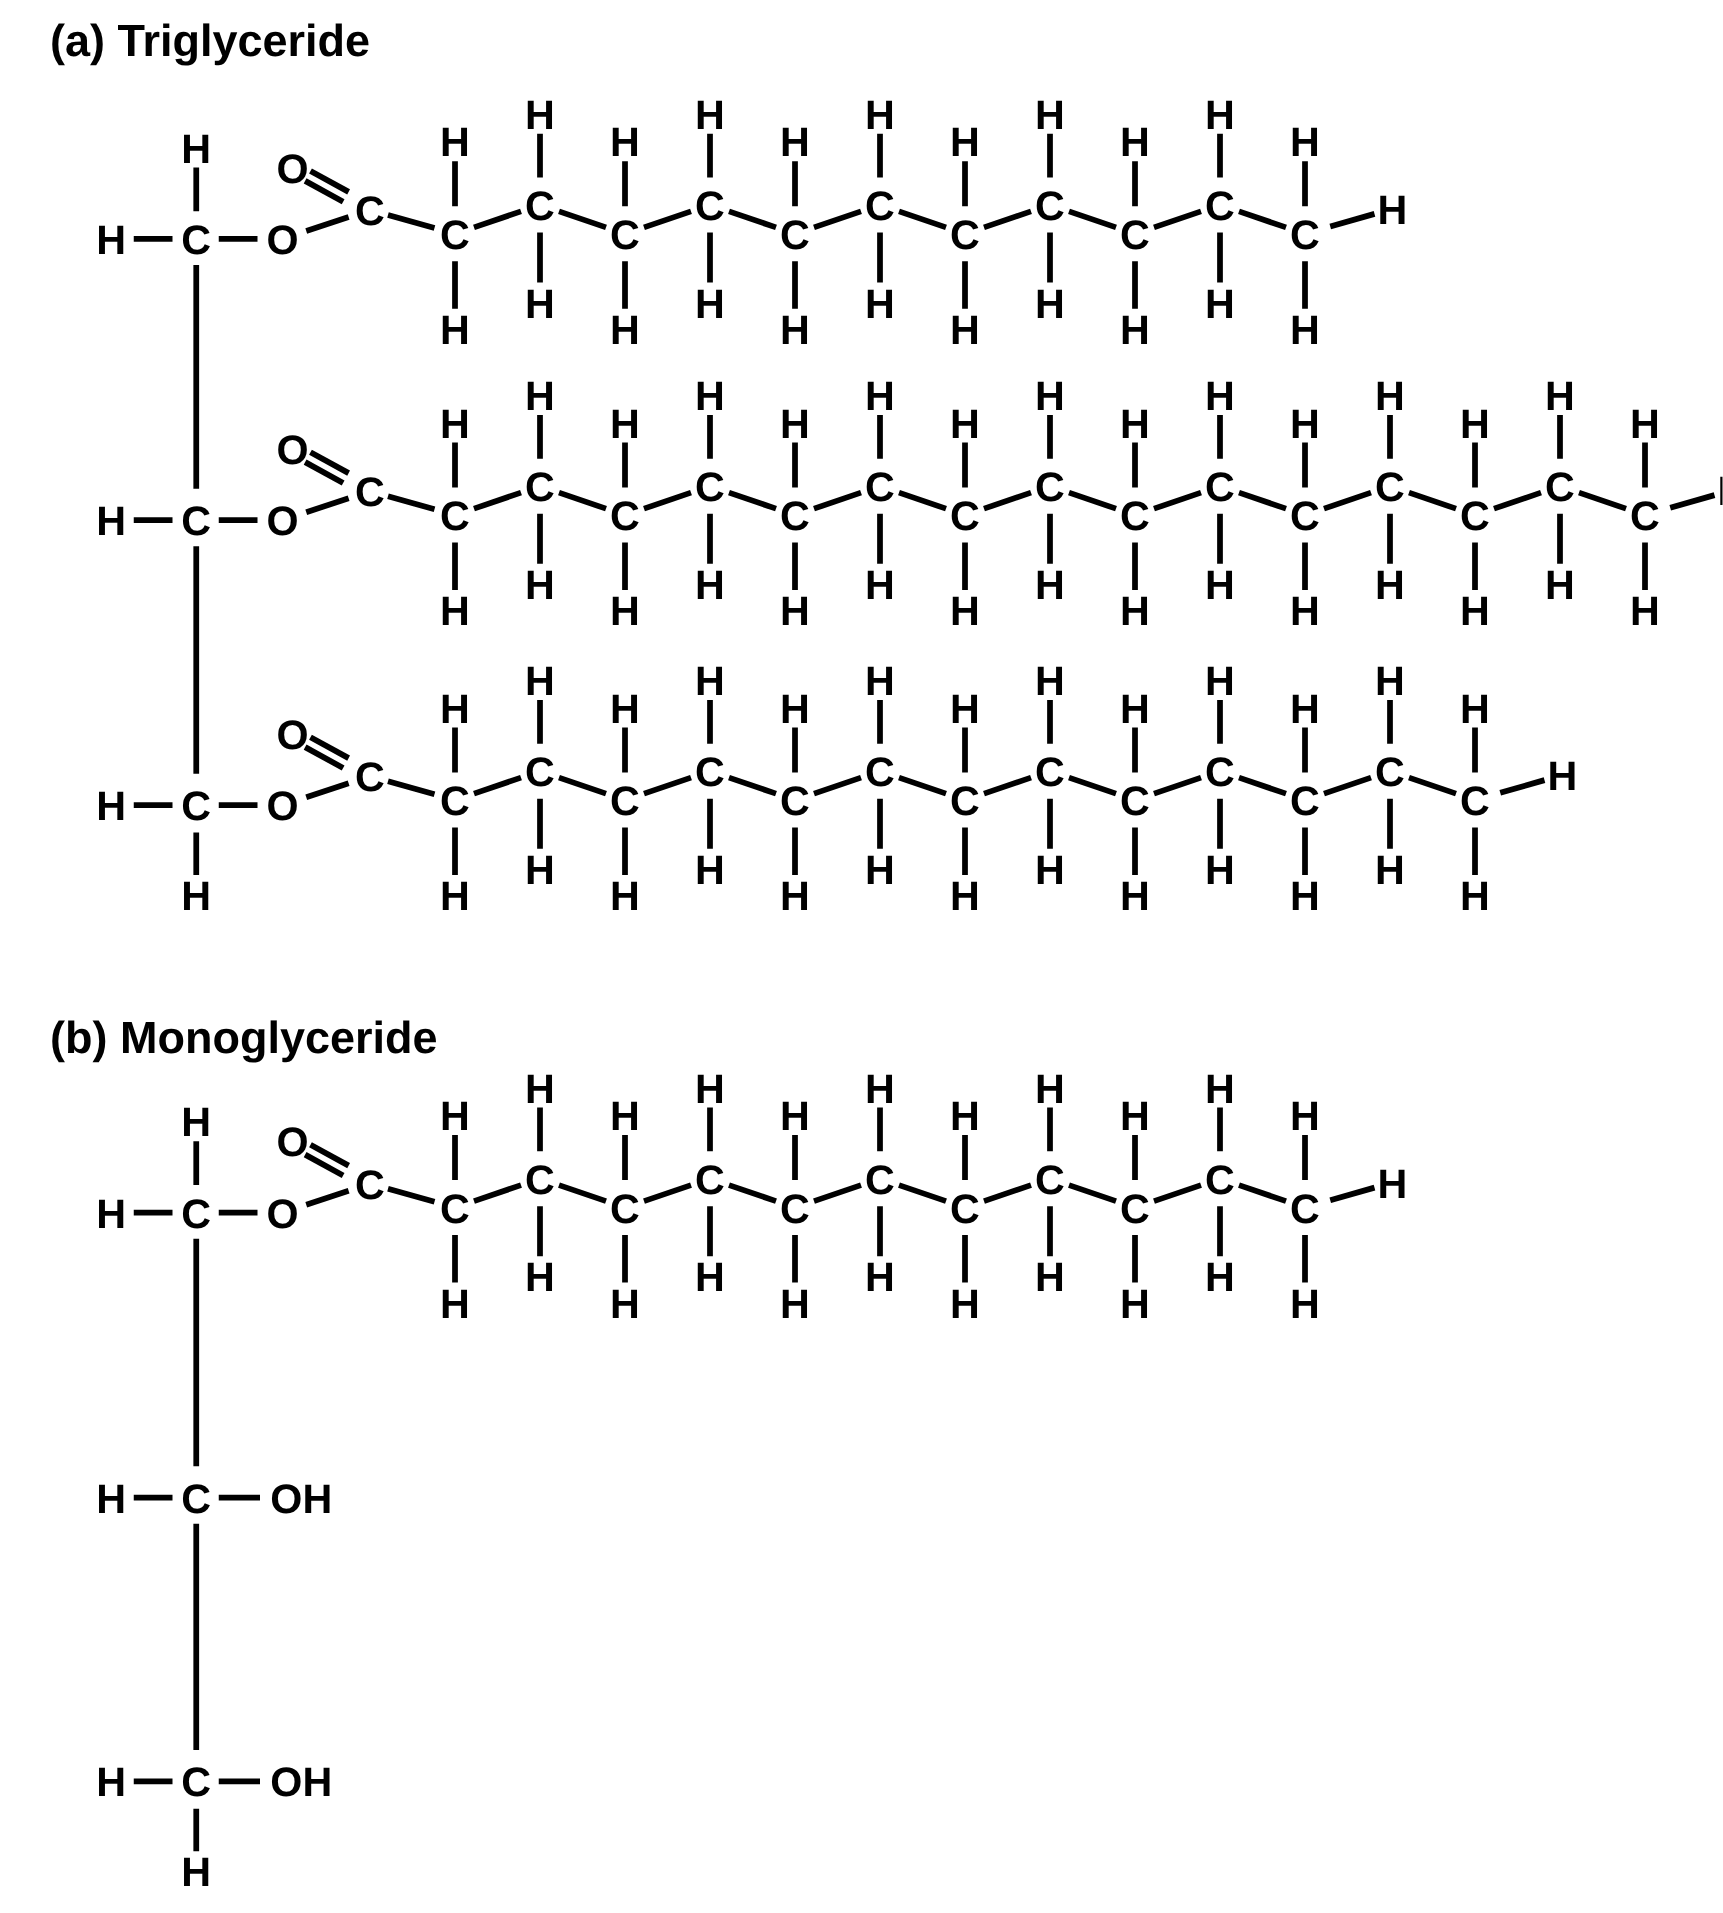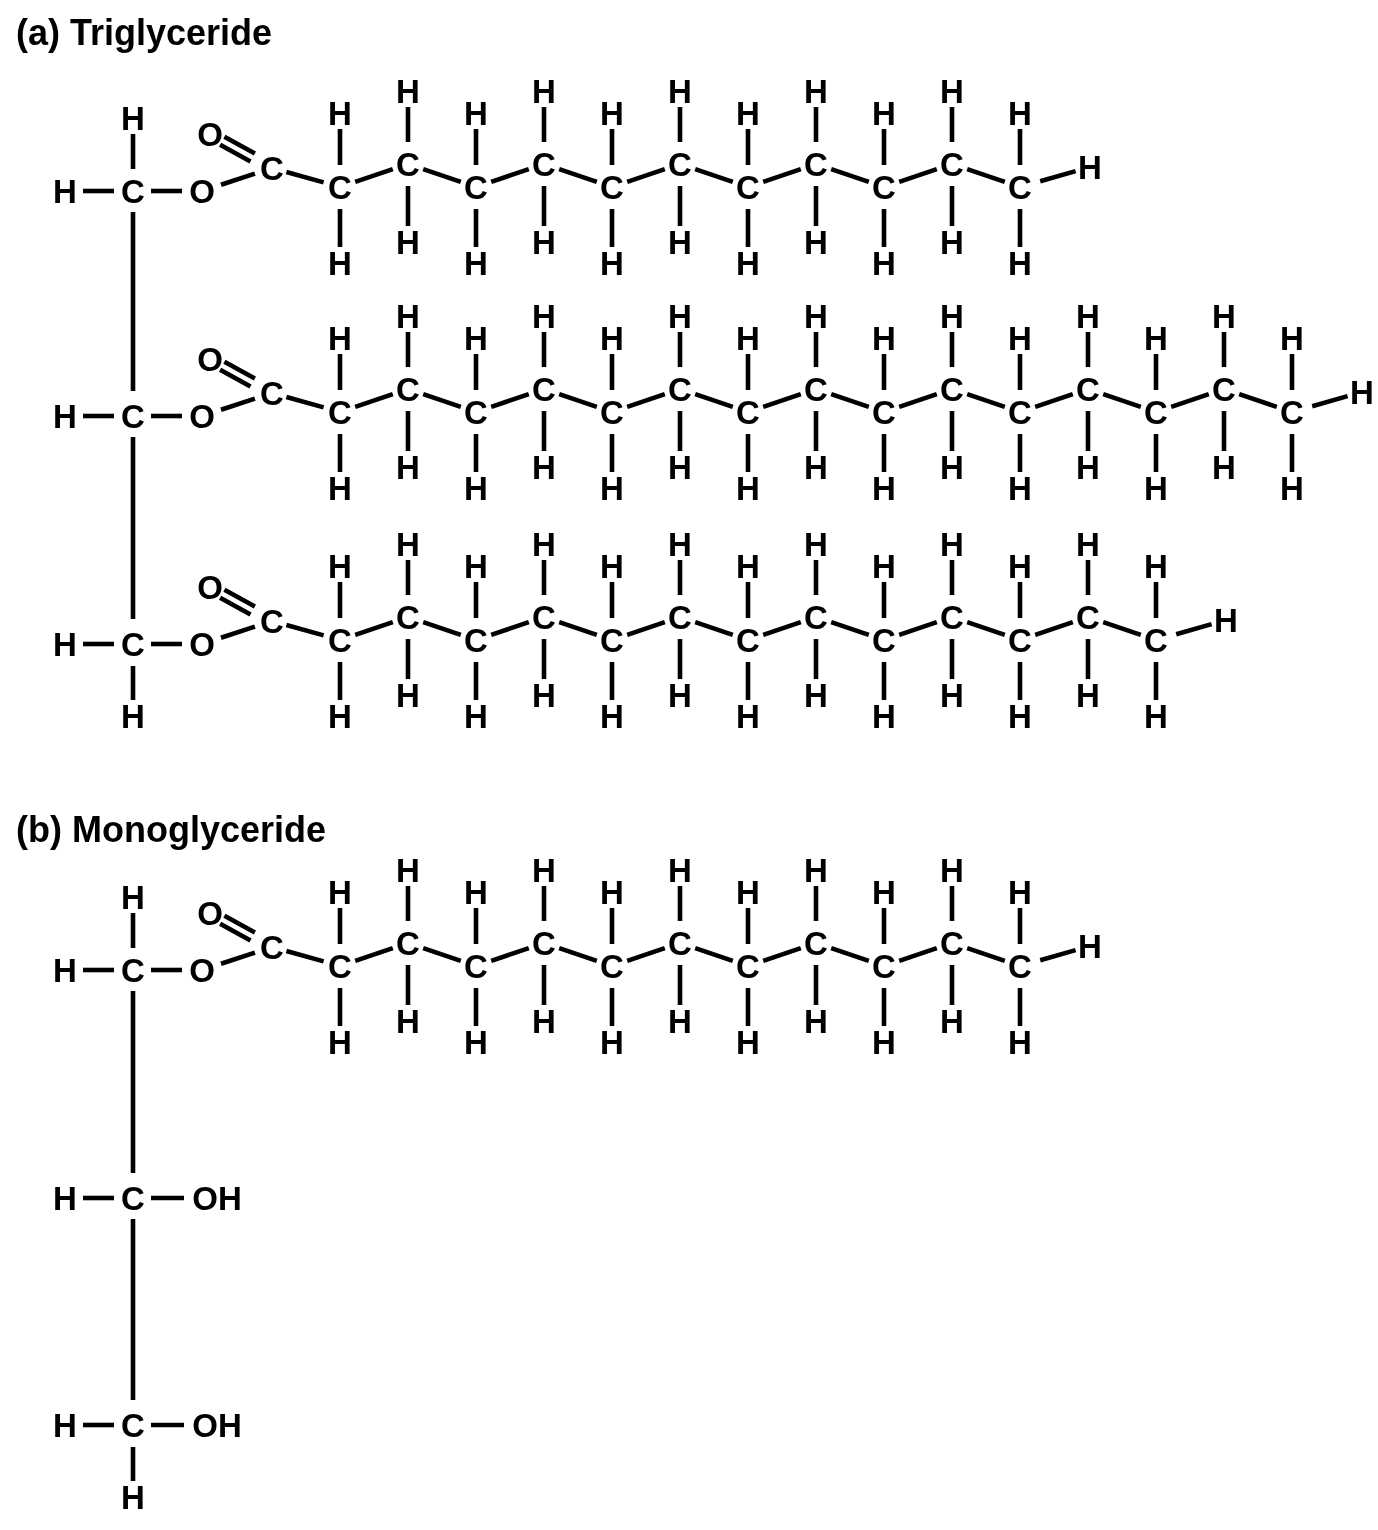--- a/index.html
+++ b/index.html
@@ -1,16 +1,16 @@
 <!DOCTYPE html>
 <html><head>
 <meta charset="utf-8">
 <style>
   html, body { margin: 0; padding: 0; background: #ffffff; }
-  .stage { position: relative; width: 1264px; height: 1530px; background: #ffffff; }
+  .stage { position: relative; width: 1264px; height: 1530px; background: #ffffff; padding-left: 24px; }
   svg text {
     font-family: "Liberation Sans", "DejaVu Sans", sans-serif;
     font-weight: bold;
     fill: #000000;
   }
   svg { display: block; }
 </style>
 </head>
 <body>
 

